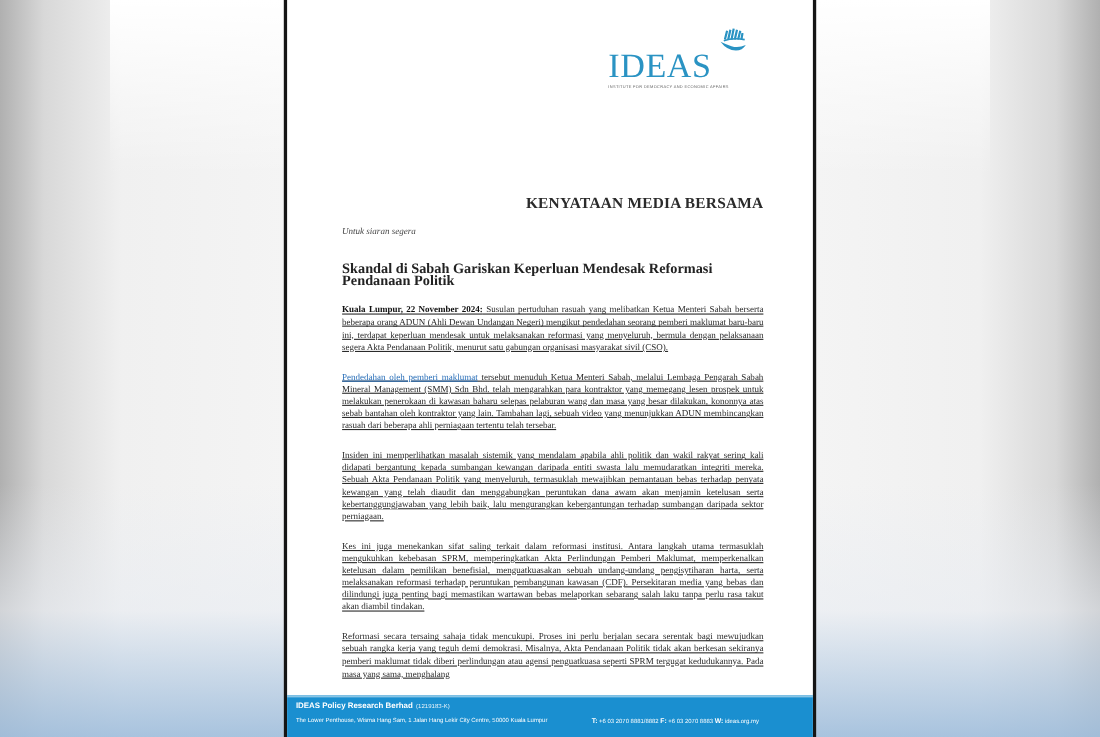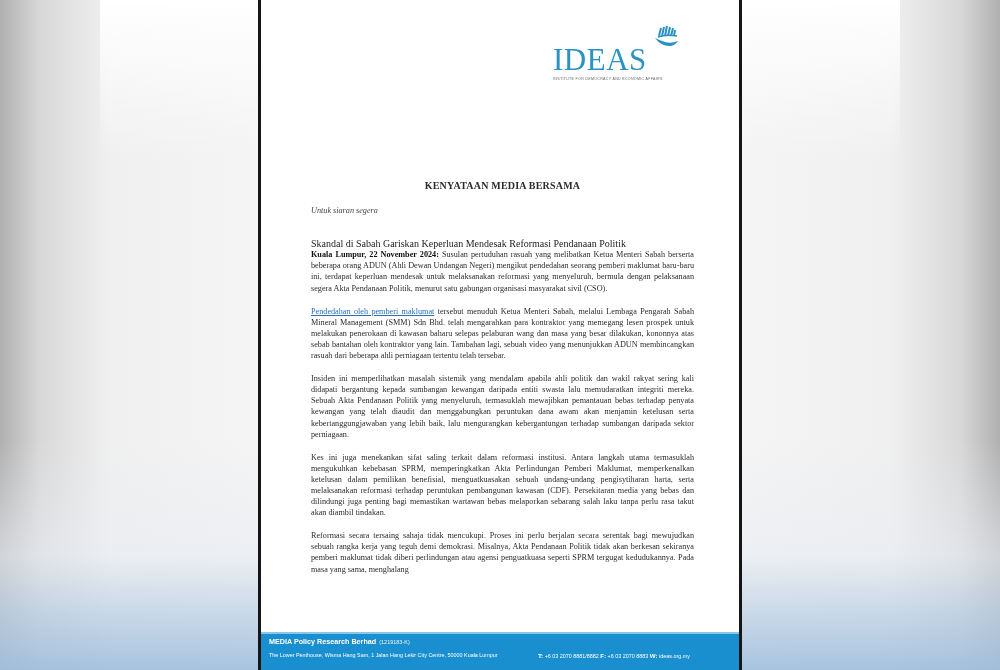--- a/index.html
+++ b/index.html
@@ -32,24 +32,24 @@
   }
   .logo-mark { display:inline-block; vertical-align:top; margin-left:2px; margin-top:2px; }
   .logo-tag {
     font-family:"Liberation Sans", sans-serif; font-size:3.6px; color:#666; letter-spacing:0.3px;
     margin-top:1px; white-space:nowrap;
   }
   .content {
     position:absolute; left:50px; top:180px; width:383px;
     font-size:8.2px; line-height:11.1px; color:#2b2b2b;
   }
-  .heading { text-align:center; font-weight:bold; font-size:10px; letter-spacing:0.2px; margin-bottom:14px; margin-left:0; }
+  .heading { text-align:right; font-weight:bold; font-size:14px; letter-spacing:0.2px; margin-bottom:14px; margin-left:0; }
   .embargo { font-style:italic; color:#444; margin-bottom:22px; }
-  .subtitle { font-weight:normal; font-size:10px; color:#222; }
-  p { margin:0 0 12px 0; text-align:justify; }
+  .subtitle { font-weight:bold; font-size:13px; color:#222; margin-bottom:12px; }
+  p { margin:16px 0 12px 0; text-align:justify;text-decoration:underline; }
   .dateline { font-weight:bold; color:#111; }
   a.link { color:#2a6fb8; text-decoration:underline; }
   .footer {
     position:absolute; left:0; right:0; top:632px; height:38px;
     background:#1a8fd0; color:#ffffff;
     font-family:"Liberation Sans", sans-serif;
     border-top:2px solid #8ac6e6;
   }
   .footer-name { position:absolute; left:8px; top:3px; font-size:7.2px; font-weight:bold; }
   .footer-reg { font-weight:normal; font-size:5.5px; margin-left:3px; opacity:0.9; }
@@ -88,21 +88,21 @@
 
     <p>Insiden ini memperlihatkan masalah sistemik yang mendalam apabila ahli politik dan wakil rakyat sering kali didapati bergantung kepada sumbangan kewangan daripada entiti swasta lalu memudaratkan integriti mereka. Sebuah Akta Pendanaan Politik yang menyeluruh, termasuklah mewajibkan pemantauan bebas terhadap penyata kewangan yang telah diaudit dan menggabungkan peruntukan dana awam akan menjamin ketelusan serta kebertanggungjawaban yang lebih baik, lalu mengurangkan kebergantungan terhadap sumbangan daripada sektor perniagaan.</p>
 
     <p>Kes ini juga menekankan sifat saling terkait dalam reformasi institusi. Antara langkah utama termasuklah mengukuhkan kebebasan SPRM, memperingkatkan Akta Perlindungan Pemberi Maklumat, memperkenalkan ketelusan dalam pemilikan benefisial, menguatkuasakan sebuah undang-undang pengisytiharan harta, serta melaksanakan reformasi terhadap peruntukan pembangunan kawasan (CDF). Persekitaran media yang bebas dan dilindungi juga penting bagi memastikan wartawan bebas melaporkan sebarang salah laku tanpa perlu rasa takut akan diambil tindakan.</p>
 
     <p>Reformasi secara tersaing sahaja tidak mencukupi. Proses ini perlu berjalan secara serentak bagi mewujudkan sebuah rangka kerja yang teguh demi demokrasi. Misalnya, Akta Pendanaan Politik tidak akan berkesan sekiranya pemberi maklumat tidak diberi perlindungan atau agensi penguatkuasa seperti SPRM tergugat kedudukannya. Pada masa yang sama, menghalang</p>
   </div>
 
   <div class="footer">
     <div class="footer-name">
-      <span>MEDIA Policy Research Berhad</span><span class="footer-reg">(1219183-K)</span>
+      <span>IDEAS Policy Research Berhad</span><span class="footer-reg">(1219183-K)</span>
     </div>
     <div class="footer-addr">The Lower Penthouse, Wisma Hang Sam, 1 Jalan Hang Lekir City Centre, 50000 Kuala Lumpur</div>
     <div class="footer-contact">
       <b>T:</b>
       <span>+6 03 2070 8881/8882</span>
       <b class="sep">F:</b>
       <span>+6 03 2070 8883</span>
       <b class="sep">W:</b>
       <span>ideas.org.my</span>
     </div>

